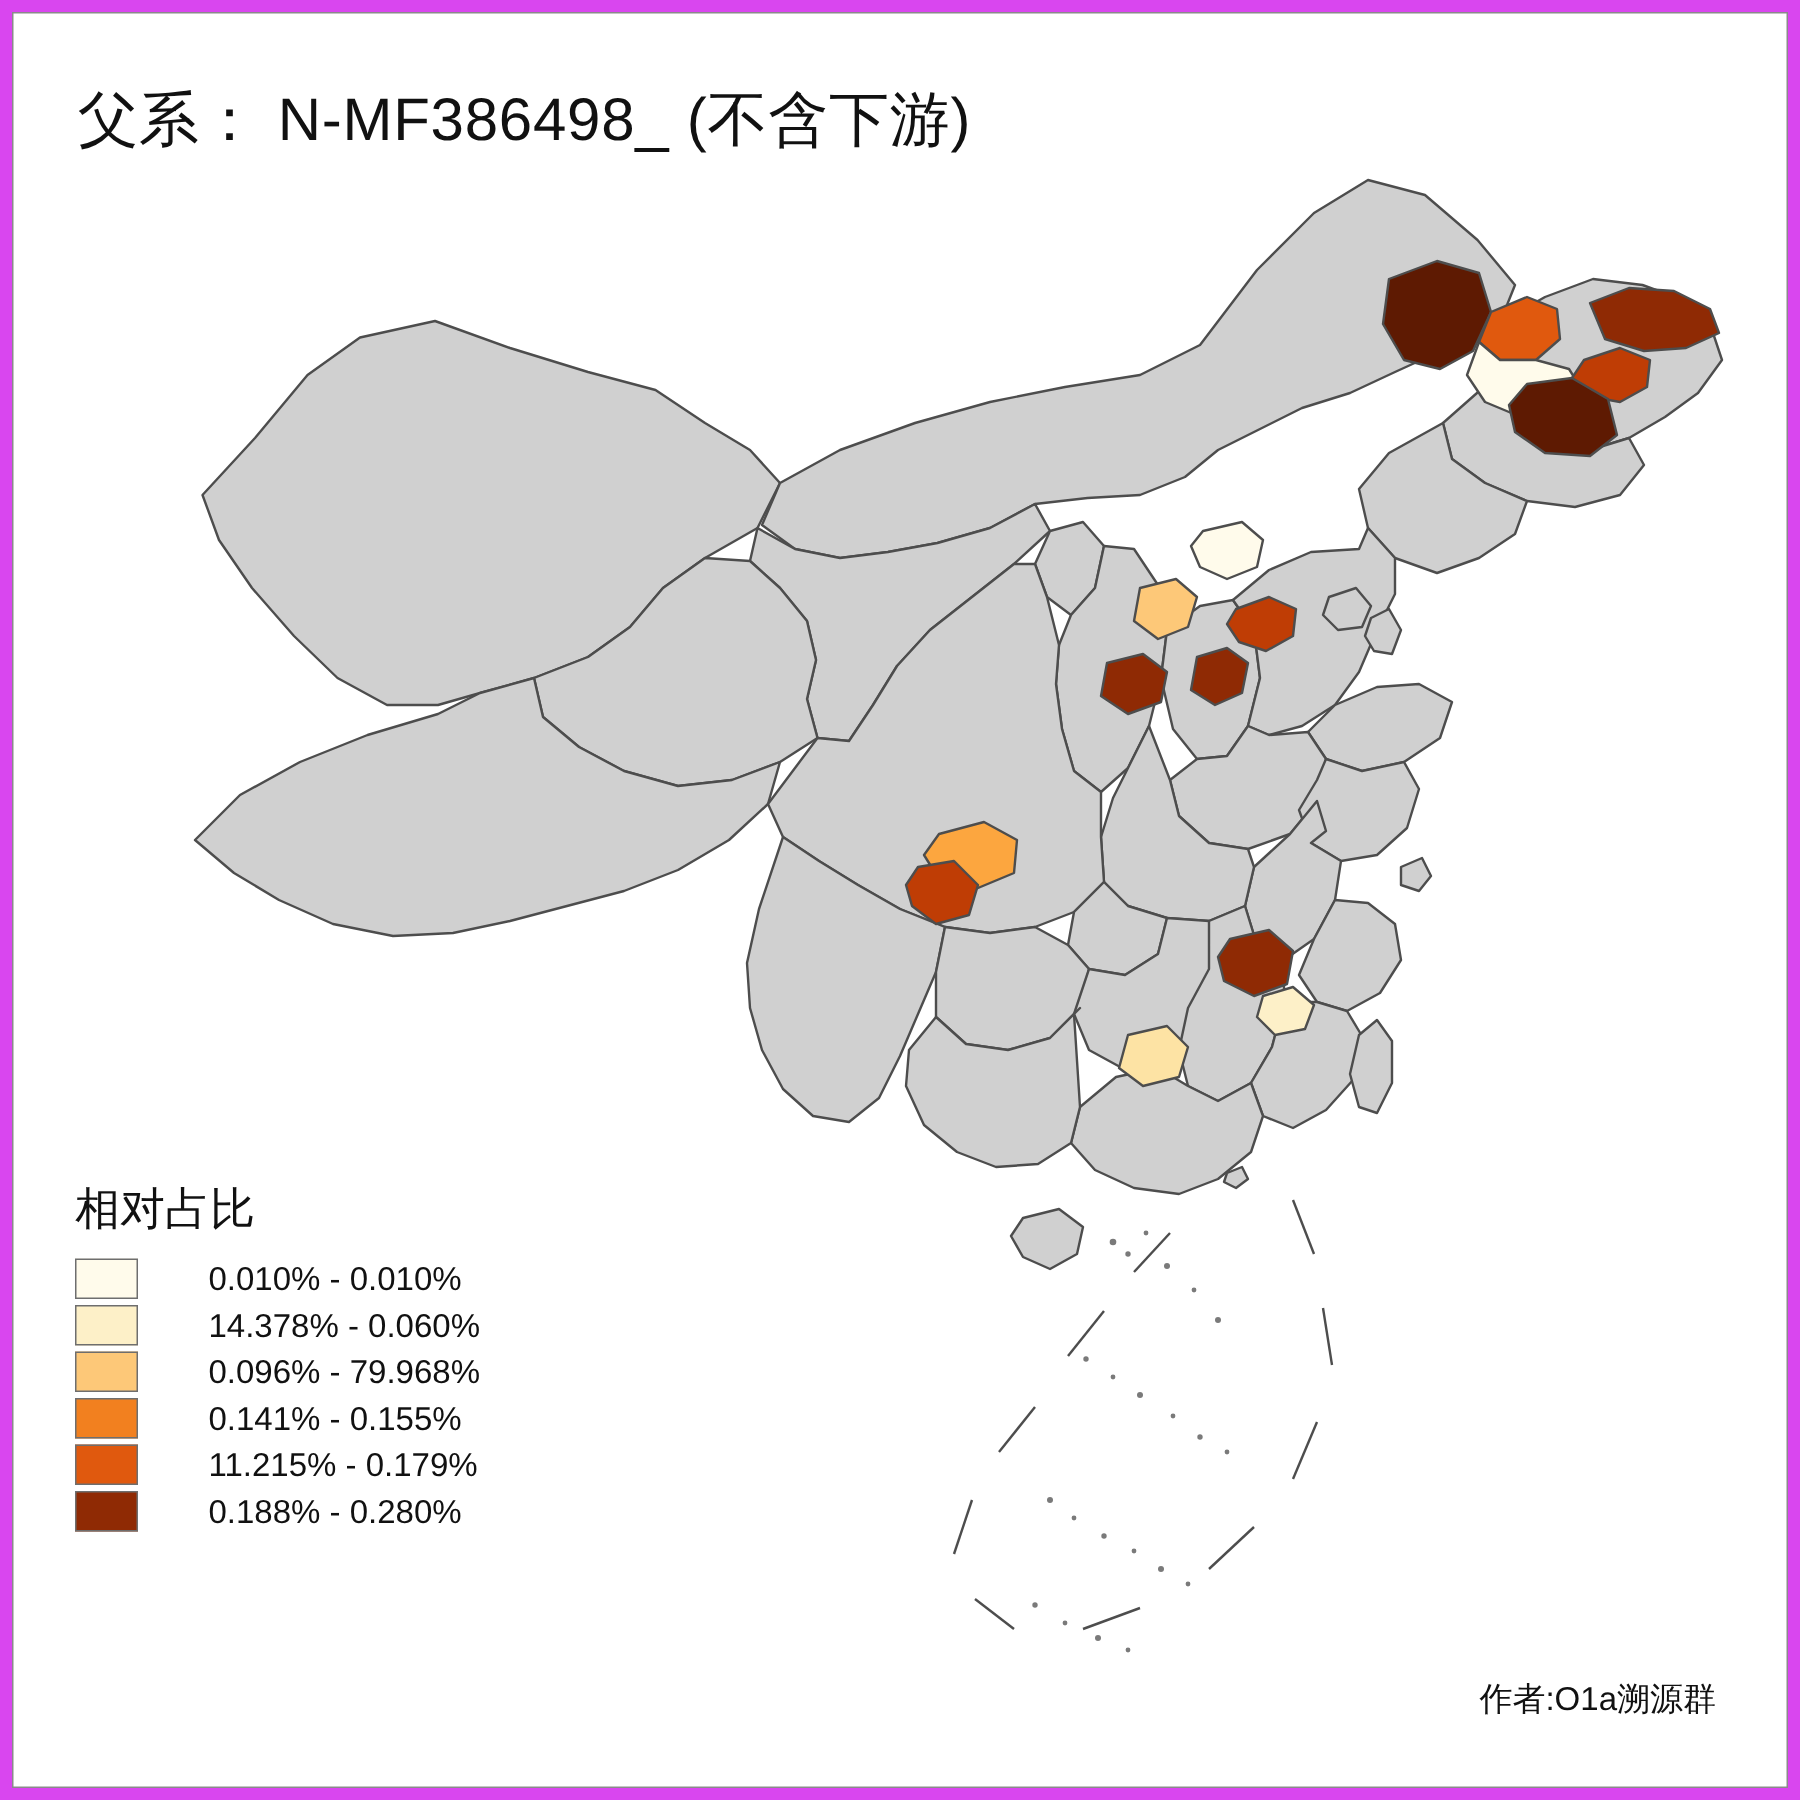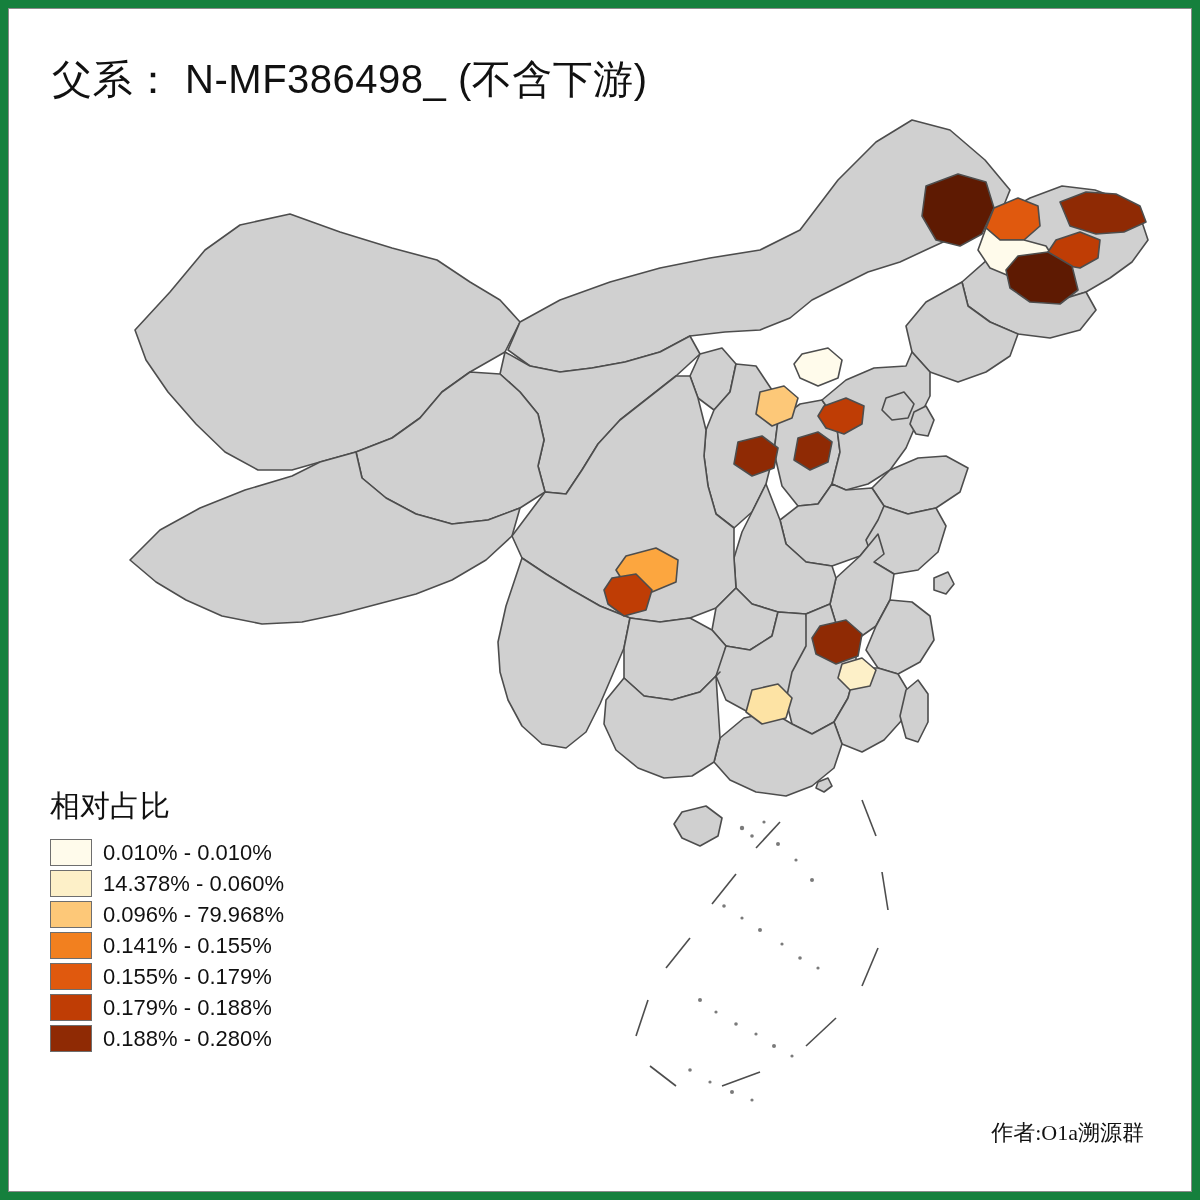--- a/index.html
+++ b/index.html
@@ -7,21 +7,21 @@
     padding: 0;
     background: #ffffff;
   }
   body {
     font-family: "Liberation Sans", sans-serif;
   }
   #page {
     position: relative;
     width: 1200px;
     height: 1200px;
-    background: #15803d;
+    background: #d946ef;
     box-sizing: border-box;
     overflow: hidden;
   }
   #frame {
     position: absolute;
     left: 8px;
     top: 8px;
     width: 1184px;
     height: 1184px;
     border: 1px solid #8a8a8a;
@@ -58,20 +58,21 @@
   }
   #legend-title {
     font-size: 30px;
     color: #111111;
     margin-bottom: 10px;
   }
   .legend-row {
     display: flex;
     align-items: center;
     height: 31px;
+    gap: 36px;
   }
   .legend-swatch {
     width: 42px;
     height: 27px;
     border: 1px solid #6e6e6e;
     box-sizing: border-box;
     margin-right: 11px;
     flex: 0 0 auto;
   }
   .legend-label {
@@ -79,21 +80,20 @@
     color: #111111;
     white-space: nowrap;
   }
   #credit {
     position: absolute;
     right: 56px;
     bottom: 52px;
     font-size: 22px;
     color: #111111;
     white-space: nowrap;
-    font-family: Liberation Serif, serif;
   }
 </style>
 </head>
 <body>
 
 <div id="page">
   <div id="frame"></div>
 
   <div id="map-area">
     <svg id="map-svg" viewBox="0 0 1200 1200" xmlns="http://www.w3.org/2000/svg">
@@ -240,25 +240,21 @@
     <div class="legend-row">
       <span class="legend-swatch" style="background:#fdc878"></span>
       <span class="legend-label">0.096% - 79.968%</span>
     </div>
     <div class="legend-row">
       <span class="legend-swatch" style="background:#f2801f"></span>
       <span class="legend-label">0.141% - 0.155%</span>
     </div>
     <div class="legend-row">
       <span class="legend-swatch" style="background:#e0590e"></span>
-      <span class="legend-label">0.155% - 0.179%</span>
-    </div>
-    <div class="legend-row">
-      <span class="legend-swatch" style="background:#bf3d05"></span>
-      <span class="legend-label">0.179% - 0.188%</span>
+      <span class="legend-label">11.215% - 0.179%</span>
     </div>
     <div class="legend-row">
       <span class="legend-swatch" style="background:#8f2a04"></span>
       <span class="legend-label">0.188% - 0.280%</span>
     </div>
   </div>
 
   <div id="credit">作者:O1a溯源群</div>
 </div>
 

